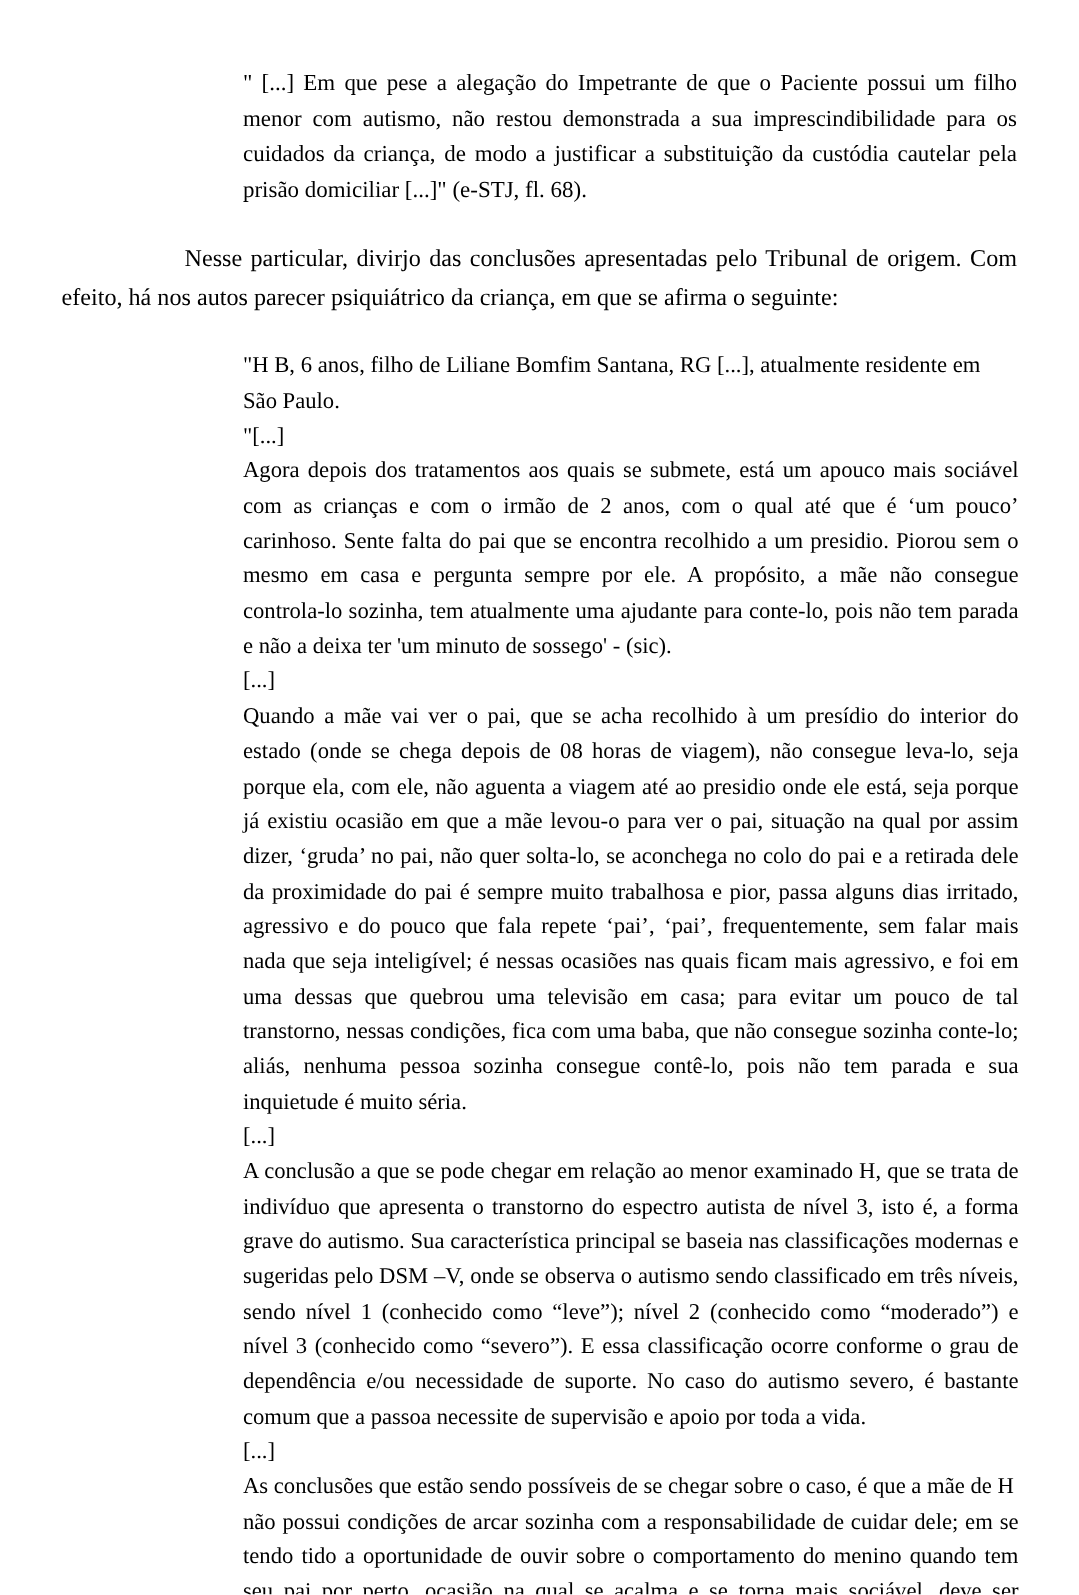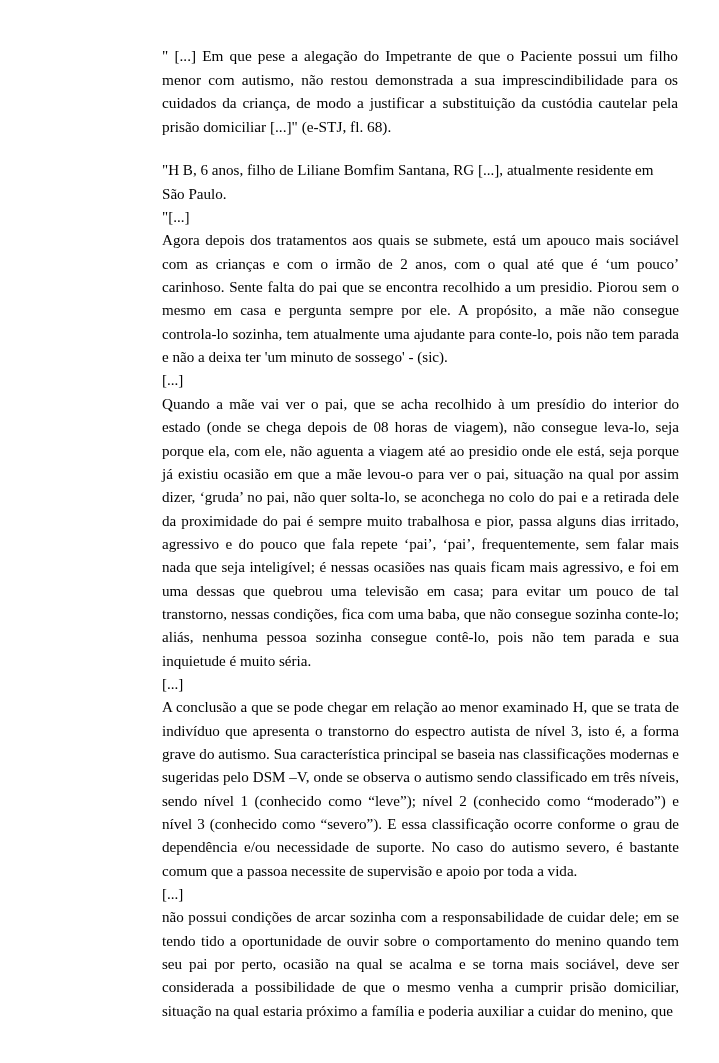--- a/index.html
+++ b/index.html
@@ -77,27 +77,29 @@
   }
 </style>
 </head>
 <body>
 
 <div class="page">
   <div class="doc-body">
 
     <div class="quote-top">" [...] Em que pese a alegação do Impetrante de que o Paciente possui um filho menor com autismo, não restou demonstrada a sua imprescindibilidade para os cuidados da criança, de modo a justificar a substituição da custódia cautelar pela prisão domiciliar [...]" (e-STJ, fl. 68).</div>
 
+    <p class="body-para">Nesse particular, divirjo das conclusões apresentadas pelo Tribunal de origem. Com efeito, há nos autos parecer psiquiátrico da criança, em que se afirma o seguinte:</p>
 
     <div class="quote-block">
       <p class="nojust">"H B, 6 anos, filho de Liliane Bomfim Santana, RG [...], atualmente residente em São Paulo.</p>
       <p class="nojust ellipsis-line">"[...]</p>
       <p>Agora depois dos tratamentos aos quais se submete, está um apouco mais sociável com as crianças e com o irmão de 2 anos, com o qual até que é ‘um pouco’ carinhoso. Sente falta do pai que se encontra recolhido a um presidio. Piorou sem o mesmo em casa e pergunta sempre por ele. A propósito, a mãe não consegue controla-lo sozinha, tem atualmente uma ajudante para conte-lo, pois não tem parada e não a deixa ter 'um minuto de sossego' - (sic).</p>
       <p class="nojust ellipsis-line">[...]</p>
       <p>Quando a mãe vai ver o pai, que se acha recolhido à um presídio do interior do estado (onde se chega depois de 08 horas de viagem), não consegue leva-lo, seja porque ela, com ele, não aguenta a viagem até ao presidio onde ele está, seja porque já existiu ocasião em que a mãe levou-o para ver o pai, situação na qual por assim dizer, ‘gruda’ no pai, não quer solta-lo, se aconchega no colo do pai e a retirada dele da proximidade do pai é sempre muito trabalhosa e pior, passa alguns dias irritado, agressivo e do pouco que fala repete ‘pai’, ‘pai’, frequentemente, sem falar mais nada que seja inteligível; é nessas ocasiões nas quais ficam mais agressivo, e foi em uma dessas que quebrou uma televisão em casa; para evitar um pouco de tal transtorno, nessas condições, fica com uma baba, que não consegue sozinha conte-lo; aliás, nenhuma pessoa sozinha consegue contê-lo, pois não tem parada e sua inquietude é muito séria.</p>
       <p class="nojust ellipsis-line">[...]</p>
       <p>A conclusão a que se pode chegar em relação ao menor examinado H, que se trata de indivíduo que apresenta o transtorno do espectro autista de nível 3, isto é, a forma grave do autismo. Sua característica principal se baseia nas classificações modernas e sugeridas pelo DSM –V, onde se observa o autismo sendo classificado em três níveis, sendo nível 1 (conhecido como “leve”); nível 2 (conhecido como “moderado”) e nível 3 (conhecido como “severo”). E essa classificação ocorre conforme o grau de dependência e/ou necessidade de suporte. No caso do autismo severo, é bastante comum que a passoa necessite de supervisão e apoio por toda a vida.</p>
       <p class="nojust ellipsis-line">[...]</p>
+      <p class="nojust">As conclusões que estão sendo possíveis de se chegar sobre o caso, é que a mãe de H</p>
       <p class="lead-space"> não possui condições de arcar sozinha com a responsabilidade de cuidar dele; em se tendo tido a oportunidade de ouvir sobre o comportamento do menino quando tem seu pai por perto, ocasião na qual se acalma e se torna mais sociável, deve ser  considerada a possibilidade de que o mesmo venha a cumprir prisão domiciliar, situação na qual estaria próximo a família e poderia auxiliar a cuidar do menino, que</p>
     </div>
 
   </div>
 </div>
 
 </body></html>

